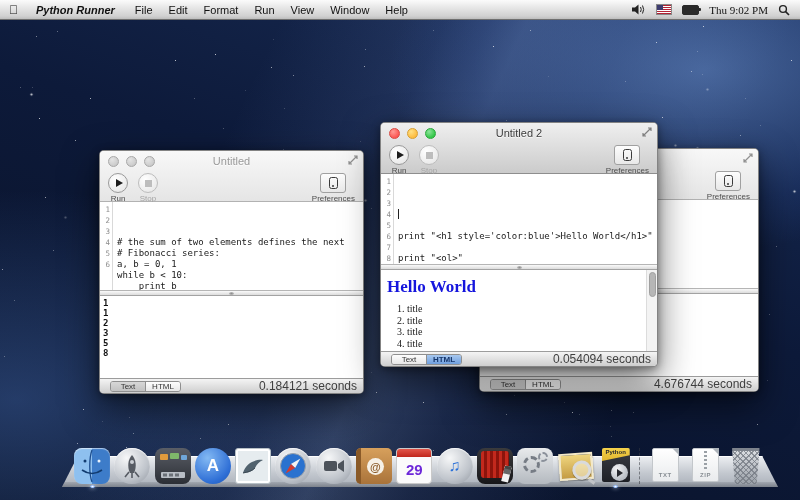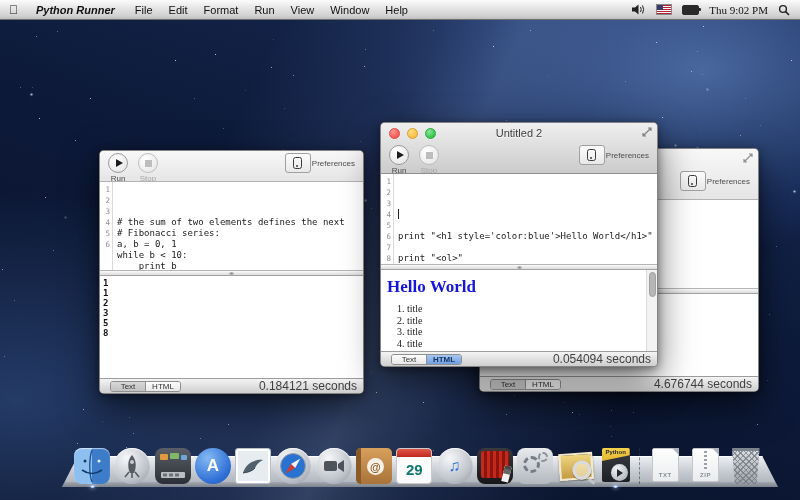--- a/index.html
+++ b/index.html
@@ -47,21 +47,21 @@
   .zoomicon{position:absolute;right:5px;top:4px;width:10px;height:10px;opacity:.75;}
   .toolbar{height:30px;display:flex;align-items:flex-start;padding:2px 8px 0 8px;gap:10px;box-sizing:border-box;}
   .tctl{display:flex;flex-direction:column;align-items:center;gap:1px;}
   .tbtn{width:20px;height:20px;border-radius:50%;box-sizing:border-box;border:1px solid #9a9a9a;
     background:radial-gradient(circle at 35% 30%,#ffffff,#e3e3e3);display:flex;align-items:center;justify-content:center;}
   .play-glyph{width:0;height:0;border-left:7px solid #1c1c1c;border-top:4.5px solid transparent;border-bottom:4.5px solid transparent;margin-left:2px;}
   .stop-glyph{width:7px;height:7px;background:#bdbdbd;}
   .tlabel{font-size:8px;color:#4c4c4c;}
   .disabled .tlabel{color:#a5a5a5;}
   .disabled .tbtn{border-color:#bdbdbd;}
-  .prefctl{margin-left:auto;display:flex;flex-direction:row;align-items:center;gap:1px;}
+  .prefctl{margin-left:auto;display:flex;flex-direction:column;align-items:center;gap:1px;}
   .prefbtn{width:24px;height:18px;border:1px solid #a0a0a0;border-radius:3px;
     background:linear-gradient(#fdfdfd,#e8e8e8);display:flex;align-items:center;justify-content:center;}
   .pref-glyph{width:7px;height:10px;border:1.2px solid #3a3a3a;border-radius:2.5px;position:relative;}
   .pref-glyph:after{content:'';position:absolute;left:1.6px;bottom:1px;width:2px;height:2px;border-radius:50%;background:#3a3a3a;}
   
   .editor{flex:0 0 auto;display:flex;background:#fff;overflow:hidden;}
   .gutter{flex:0 0 13px;background:#fff;border-right:1px solid #d9d9d9;text-align:right;
     font:7.5px/11px "DejaVu Sans Mono",monospace;color:#8e8e8e;padding:2px 2px 0 0;box-sizing:border-box;}
   .gutter div{min-height:11px;}
   .codecol{flex:1;position:relative;font:9px/11px "DejaVu Sans Mono",monospace;color:#1a1a1a;
@@ -104,21 +104,21 @@
     display:flex;align-items:center;justify-content:center;color:#fff;font-weight:bold;font-size:17px;}
   .dark-sq{border-radius:8px;background:linear-gradient(#5a5e66,#2c2f36);}
   .ic-itunes{display:flex;align-items:center;justify-content:center;color:#2a70d8;font-size:16px;font-weight:bold;}
   .ic-mail{border-radius:3px;background:#e6ecef;border:1px solid #b7c0c6;box-sizing:border-box;box-shadow:inset 0 0 0 2px #fff;}
   .ic-contacts{border-radius:5px;background:linear-gradient(#d7a05c,#a9733a);position:relative;overflow:hidden;}
   .ic-contacts .spine{position:absolute;left:0;top:0;bottom:0;width:5px;background:#8a5a28;}
   .ic-contacts .atball{position:absolute;left:11px;top:10px;width:17px;height:17px;border-radius:50%;background:#f6f1e7;
     display:flex;align-items:center;justify-content:center;font-size:11px;font-weight:bold;color:#8a5a28;}
   .ic-ical{border-radius:4px;background:#fbfbfb;overflow:hidden;border:1px solid #c9c9c9;box-sizing:border-box;}
   .ic-ical .cal-top{height:8px;background:linear-gradient(#e2574b,#c0271c);}
-  .ic-ical .cal-day{text-align:center;font-size:15px;font-weight:bold;color:#0f766e;line-height:25px;}
+  .ic-ical .cal-day{text-align:center;font-size:15px;font-weight:bold;color:#6d28d9;line-height:25px;}
   .ic-photobooth{border-radius:8px;background:linear-gradient(#3a3a3c,#17171a);position:relative;overflow:hidden;}
   .ic-photobooth .curtain{position:absolute;left:4px;right:4px;top:3px;bottom:6px;border-radius:3px;
     background:repeating-linear-gradient(90deg,#c3291d 0 3px,#8c140c 3px 6px);}
   .ic-photobooth .strip{position:absolute;right:3px;bottom:2px;width:7px;height:16px;background:#f2f2f2;transform:rotate(14deg);
     box-shadow:inset 0 3px 0 #444,inset 0 8px 0 #666;}
   .ic-sysprefs{border-radius:8px;background:linear-gradient(#e8eaec,#b4b9bf);position:relative;}
   .gear-big{position:absolute;left:6px;top:8px;width:17px;height:17px;border:3.5px dashed #767c85;border-radius:50%;box-sizing:border-box;}
   .gear-small{position:absolute;right:5px;top:4px;width:10px;height:10px;border:2.5px dashed #8a909a;border-radius:50%;box-sizing:border-box;}
   .ic-preview{position:relative;transform:rotate(-4deg);}
   .ic-preview .photo{position:absolute;left:2px;top:5px;width:30px;height:23px;background:linear-gradient(#efd57e,#c49b43);border:2px solid #f4e9c8;box-shadow:0 1px 2px rgba(0,0,0,.4);}
@@ -176,20 +176,33 @@
         <svg width="12" height="12" viewBox="0 0 12 12">
             <circle cx="5" cy="5" r="3.4" fill="none" stroke="#222" stroke-width="1.4"></circle>
             <line x1="7.6" y1="7.6" x2="11" y2="11" stroke="#222" stroke-width="1.6"></line>
           </svg>
       </span>
     </span>
   </div>
 
   <div class="window inactive" style="left:99px;top:150px;width:263px;height:242px;z-index:10;">
     <div class="chrome">
+      <div class="titlebar">
+        <span class="lights">
+          <span class="light"></span>
+          <span class="light"></span>
+          <span class="light"></span>
+        </span>
+        <span class="title">Untitled</span>
+        <span class="zoomicon">
+          <svg width="10" height="10" viewBox="0 0 10 10">
+              <path d="M1 9 L9 1 M6 1 H9 V4 M4 9 H1 V6" stroke="#6f6f6f" stroke-width="1.2" fill="none"></path>
+            </svg>
+        </span>
+      </div>
       <div class="toolbar">
         <span class="tctl">
           <span class="tbtn">
               <span class="play-glyph"></span>
             </span>
           <span class="tlabel">Run</span>
         </span>
         <span class="tctl disabled">
           <span class="tbtn">
               <span class="stop-glyph"></span>

